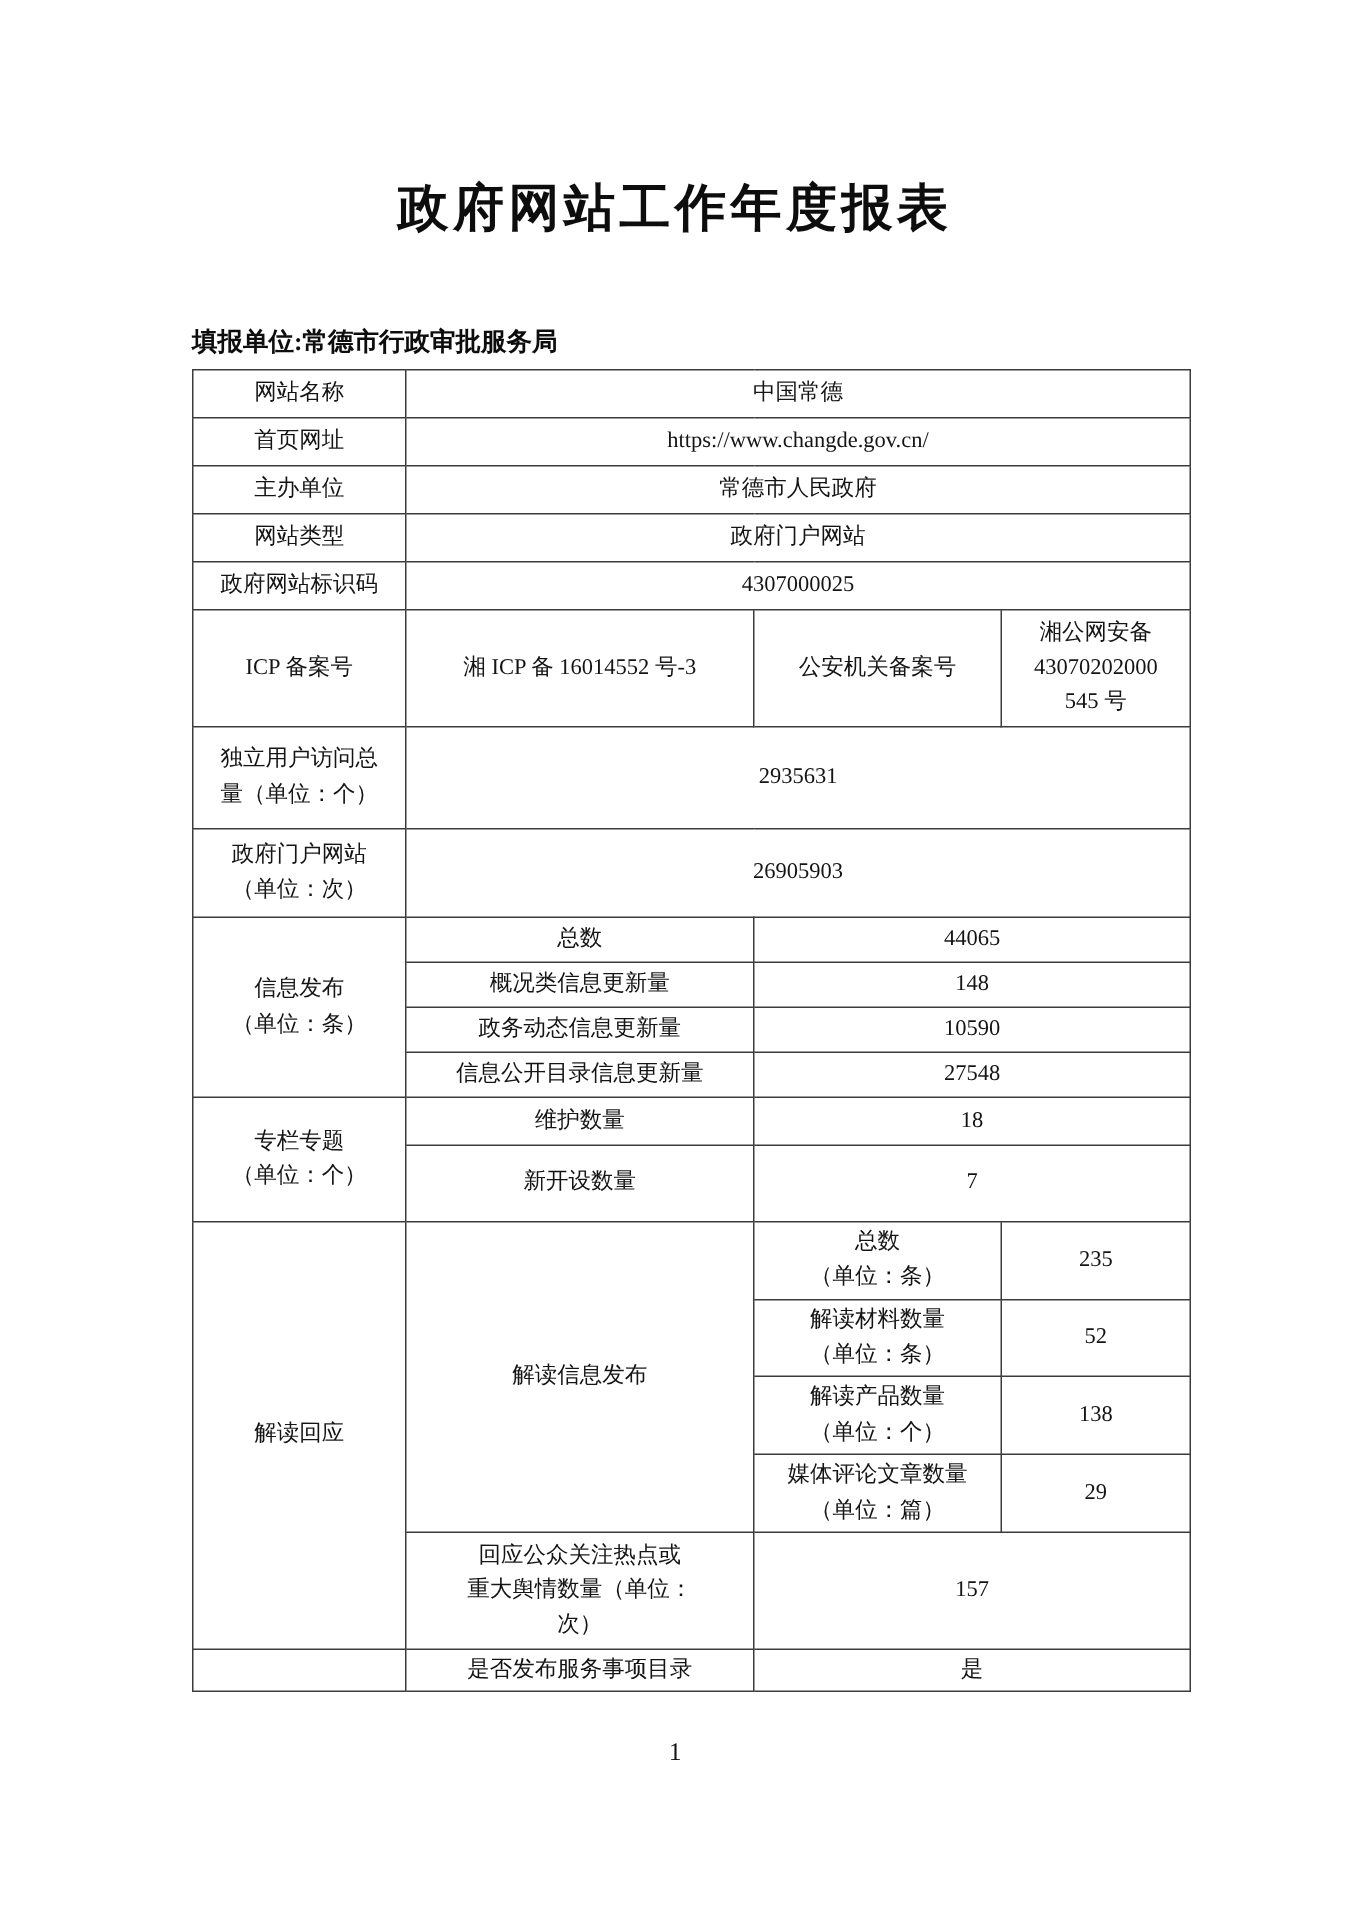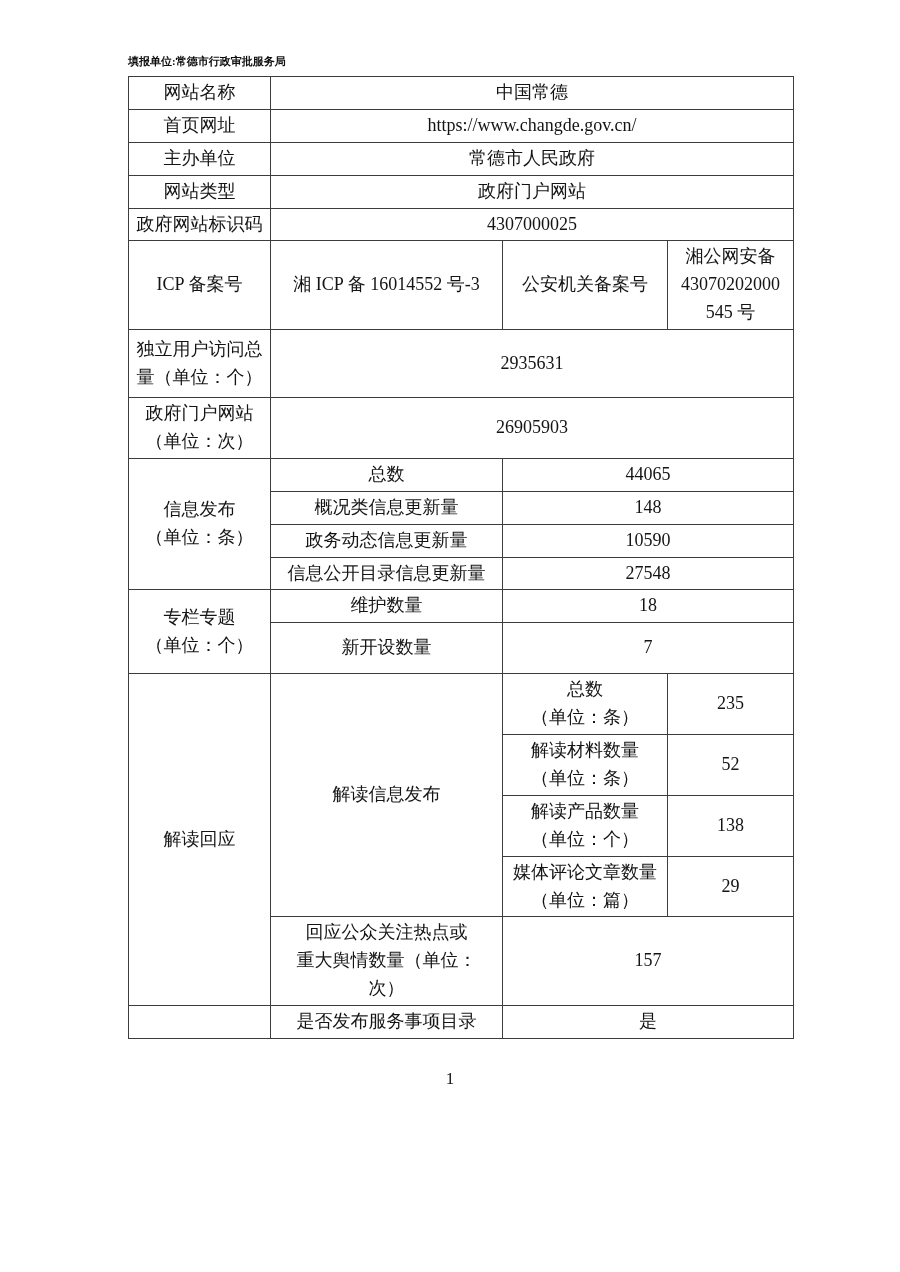--- a/index.html
+++ b/index.html
@@ -25,53 +25,54 @@
     color: #0d0d0d;
   }
   .subtitle {
     margin-top: 36px;
     text-align: center;
     font-size: 19px;
     color: #141414;
   }
   .unit {
     margin: 54px 0 7px 128px;
-    font-size: 11px;
+    font-size: 17px;
     font-weight: bold;
     color: #0d0d0d;
   }
   table.report {
     margin-left: 128px;
     width: 665px;
     border-collapse: collapse;
     table-layout: fixed;
   }
   table.report td {
     border: 1px solid #3c3c3c;
     text-align: center;
     vertical-align: middle;
     padding: 2px 6px;
-    font-size: 18px;
+    font-size: 15px;
     line-height: 1.55;
     white-space: pre-line;
     color: #141414;
     overflow: hidden;
   }
   .pagenum {
     margin-top: 30px;
     text-align: center;
     font-size: 17px;
     color: #141414;
   }
 </style>
 </head>
 <body>
 
 <div class="page">
 
+  <div class="title">政府网站工作年度报表</div>
   <div class="unit">填报单位:常德市行政审批服务局</div>
 
   <table class="report">
     <colgroup>
       <col style="width:142px">
       <col style="width:232px">
       <col style="width:165px">
       <col style="width:126px">
     </colgroup>
 

